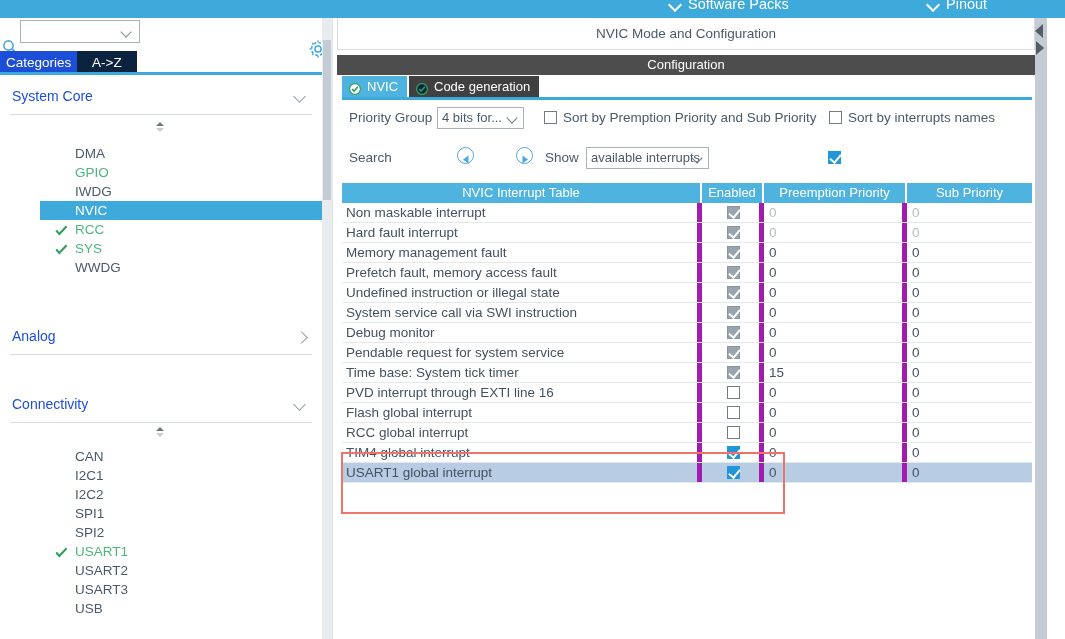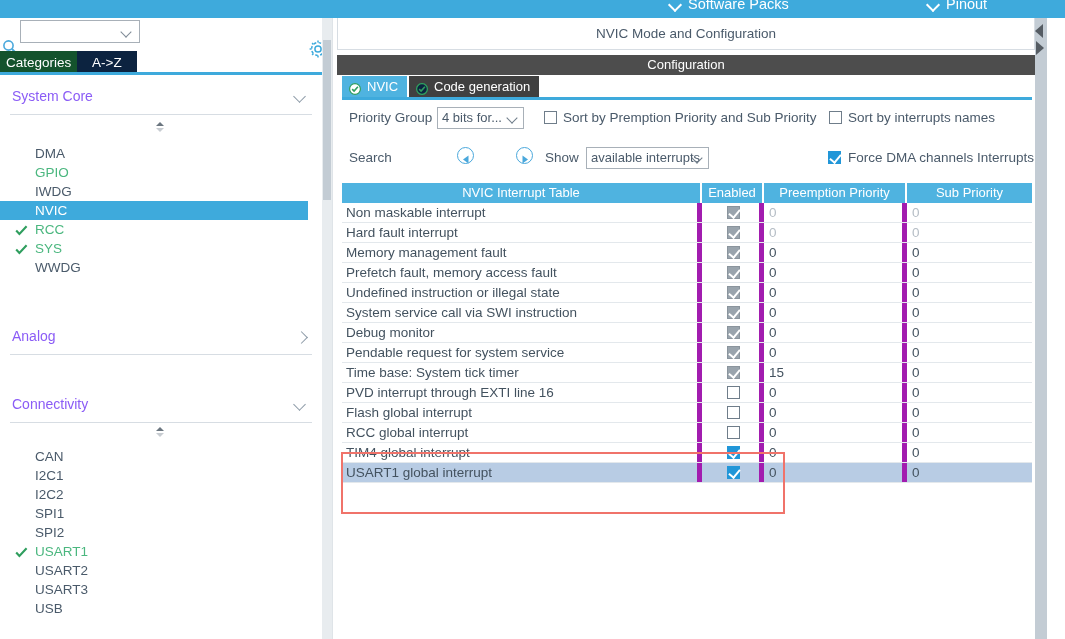--- a/index.html
+++ b/index.html
@@ -64,41 +64,41 @@
   .gear-wrap {
     position: absolute; left: 308px; top: 21px; width: 20px; height: 20px;
   }
 
   
   .cat-tabs {
     position: absolute; left: 0; top: 33px; width: 322px; height: 21px;
   }
   .tab-cat {
     position: absolute; left: 0; top: 0; height: 21px;
-    background: #14532d; color: #ffffff;
+    background: #1d4ed8; color: #ffffff;
     font-size: 13.5px; padding: 2px 11px 0 6px; line-height: 19px;
   }
   .tab-az {
     position: absolute; left: 77px; top: 0; height: 21px;
     background: #0c2340; color: #ffffff;
     font-size: 13.5px; padding: 2px 15px 0 15px; line-height: 19px;
   }
   .tabs-underline {
     position: absolute; left: 0; top: 54px; width: 322px; height: 3px;
     background: #3eaadc;
   }
 
   
   .grp {
     position: absolute; left: 10px; width: 302px; height: 34px;
     border-bottom: 1px solid #d7dde3;
   }
   .grp-label {
     position: absolute; left: 2px; top: 7px;
-    font-size: 14px; color: #8b5cf6;
+    font-size: 14px; color: #1d4ed8;
   }
   .grp-caret {
     position: absolute; right: 6px; top: 11px; width: 11px; height: 11px;
   }
   .grp-caret.down::before {
     content: ""; position: absolute; left: 0; top: 0;
     width: 8px; height: 8px;
     border-left: 1.7px solid #8b99a6; border-bottom: 1.7px solid #8b99a6;
     transform: rotate(-45deg);
   }
@@ -106,21 +106,21 @@
     content: ""; position: absolute; left: 2px; top: 1px;
     width: 8px; height: 8px;
     border-right: 1.7px solid #8b99a6; border-top: 1.7px solid #8b99a6;
     transform: rotate(45deg);
   }
 
   .scroll-arrows {
     position: absolute; width: 14px; height: 12px; left: 153px;
   }
 
-  .ip-list { position: absolute; left: 0; width: 310px; }
+  .ip-list { position: absolute; left: 0; width: 310px; padding-left: 40px; }
   .ip-item {
     position: relative; height: 19px; line-height: 19px;
     padding-left: 35px; font-size: 13.5px; color: #4a5a6a;
     white-space: nowrap;
   }
   .ip-item.green { color: #4bb77f; }
   .ip-item.selected {
     background: #3eaadc; color: #ffffff; width: 308px;
   }
   .ip-check {
@@ -437,21 +437,20 @@
               <polygon points="1.5,0.5 1.5,8.5 7,4.5" fill="#4aa8dc"></polygon>
             </svg>
         </span>
       </span>
       <span class="lbl" style="left:200px; top:4px;">Show</span>
       <span class="combo" style="left:241px; top:1px; width:123px;">
         <span>available interrupts</span>
         <span class="chev"></span>
       </span>
       <span class="cbox checked-blue" style="left:483px; top:5px;"></span>
-      <span class="lbl" style="left:503px; top:4px;">Force DMA channels Interrupts</span>
     </div>
 
     <div class="tbl">
       <div class="thead">
         <div class="th th-name">NVIC Interrupt Table</div>
         <div class="th th-en">Enabled</div>
         <div class="th th-pre">Preemption Priority</div>
         <div class="th th-sub">Sub Priority</div>
       </div>
       <div id="tbody">

